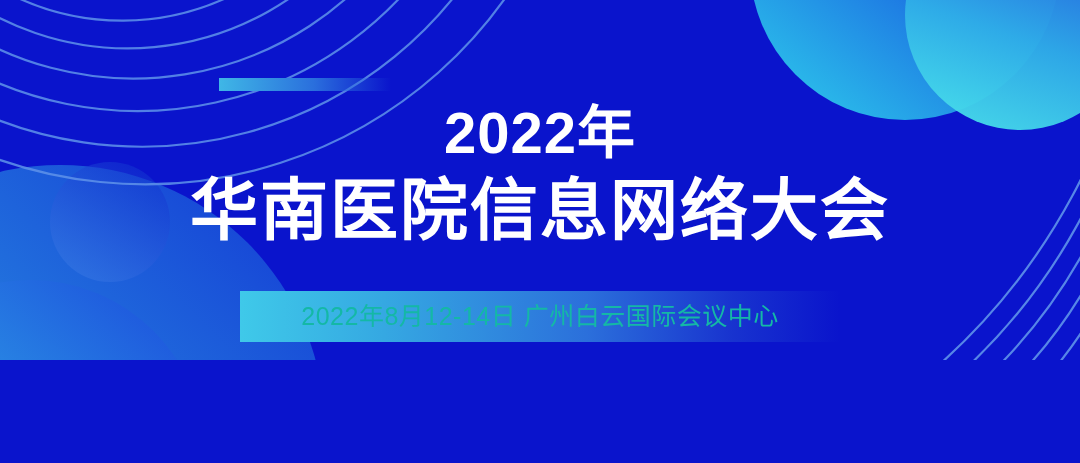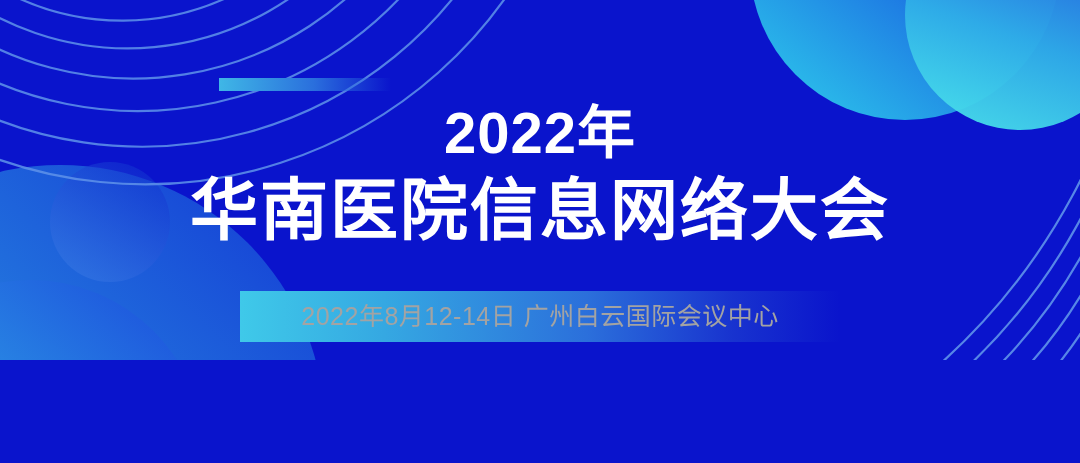--- a/index.html
+++ b/index.html
@@ -88,21 +88,21 @@
 
   #subtitle-text {
     position: absolute;
     left: 240px;
     top: 291px;
     width: 600px;
     height: 51px;
     display: flex;
     align-items: center;
     justify-content: center;
-    color: #a3a3a3;
+    color: #14b8a6;
     font-size: 25px;
     line-height: 1;
     white-space: nowrap;
     letter-spacing: 0.5px;
   }
 </style>
 </head>
 <body>
 
 <div id="banner">

